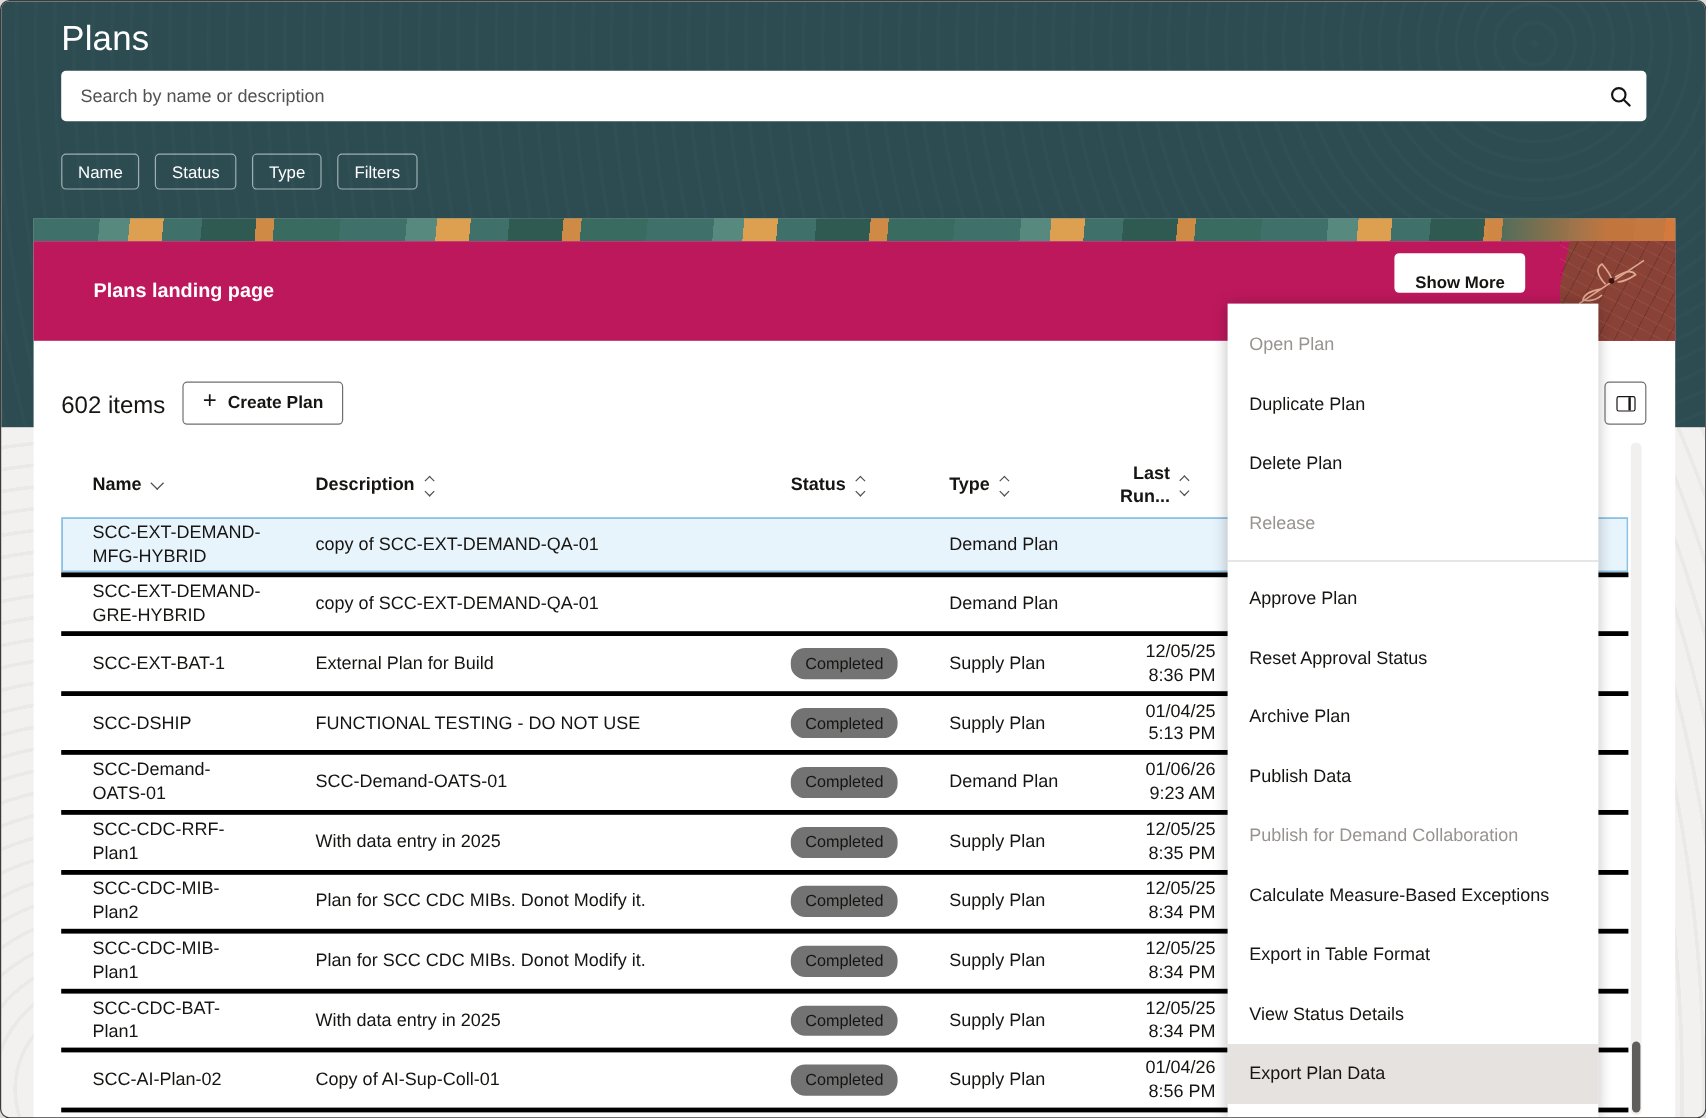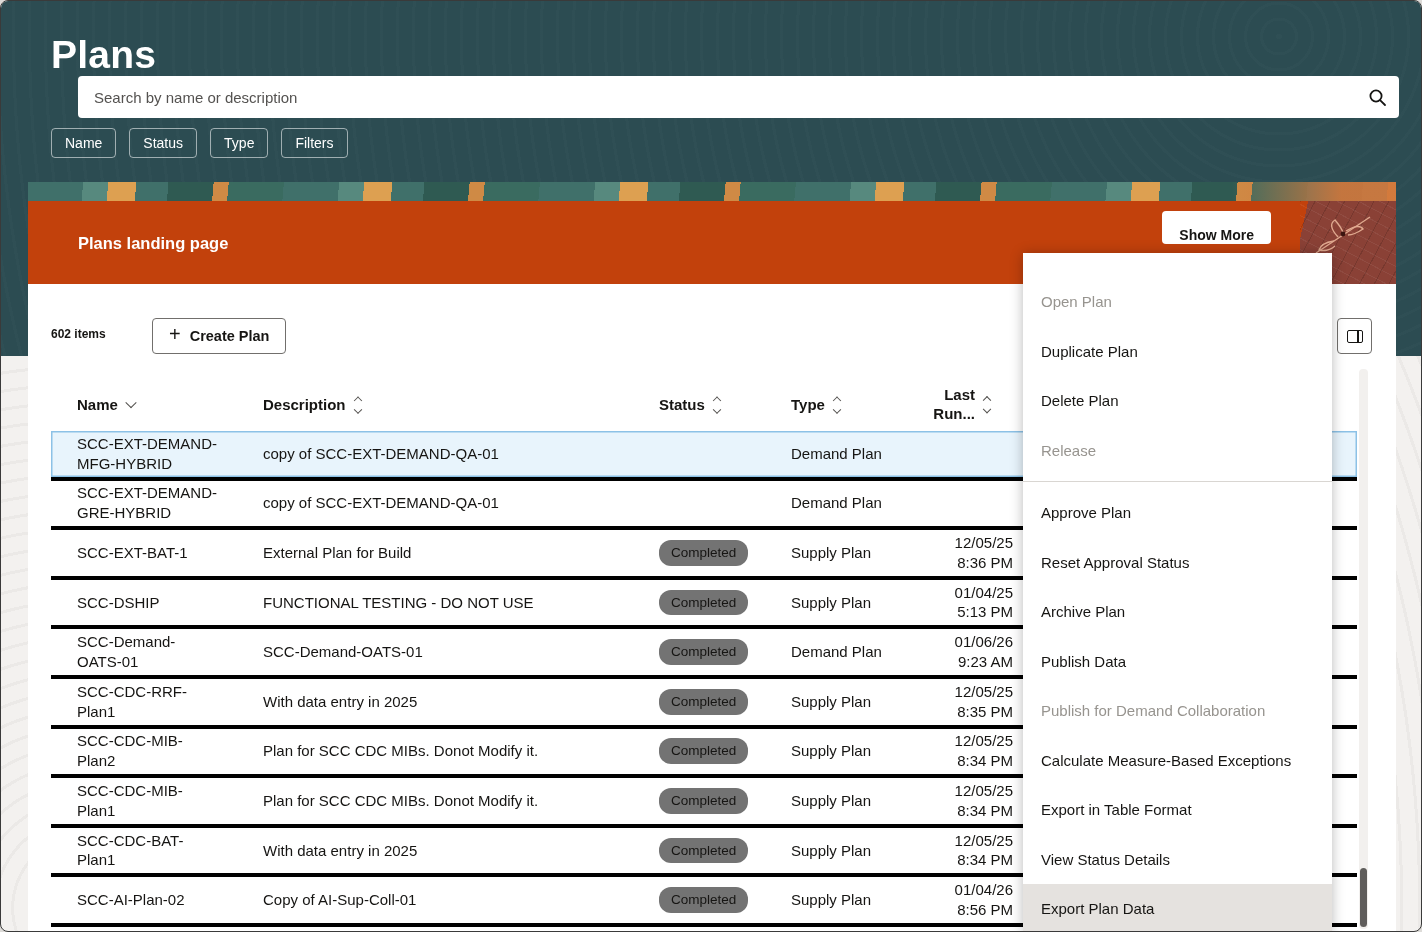--- a/index.html
+++ b/index.html
@@ -5,53 +5,53 @@
   html,body{margin:0;padding:0;background:#dddbd8;}
   #app{position:relative;width:1422px;height:932px;overflow:hidden;background:#f3f1ef;
        font-family:"Liberation Sans",sans-serif;border:1px solid #3a3a3a;border-radius:8px;box-sizing:border-box;}
   #app::after{content:"";position:absolute;left:0;top:355px;right:0;bottom:0;z-index:0;
        background:repeating-radial-gradient(circle at 6% 96%, rgba(110,105,100,0.06) 0 3px, transparent 3px 18px);}
 
   
   .topbar{position:absolute;top:0;left:0;right:0;height:355px;background:#2c4c52;z-index:0;}
   .topbar::before{content:"";position:absolute;inset:0;
        background:repeating-radial-gradient(circle at 90% 10%, rgba(255,255,255,0.015) 0 3px, transparent 3px 16px);}
-  .page-title{position:absolute;left:50px;top:32px;margin:0;font-size:39px;font-weight:700;color:#fff;letter-spacing:.2px;}
-  .searchbar{position:absolute;left:50px;top:75px;width:1321px;height:42px;background:#fff;border-radius:4px;
-       display:flex;align-items:center;box-sizing:border-box;margin-left:27px;}
+  .page-title{position:absolute;left:50px;top:16px;margin:0;font-size:29px;font-weight:400;color:#fff;letter-spacing:.2px;}
+  .searchbar{position:absolute;left:50px;top:58px;width:1321px;height:42px;background:#fff;border-radius:4px;
+       display:flex;align-items:center;box-sizing:border-box;}
   .searchbar input{flex:1;height:100%;border:none;outline:none;background:transparent;padding:0 16px;
        font-size:15px;color:#161513;font-family:inherit;}
   .searchbar input::placeholder{color:#545250;}
   .search-icon{width:44px;display:flex;align-items:center;justify-content:center;cursor:pointer;}
   .chips{position:absolute;left:50px;top:127px;display:flex;gap:13px;}
   .chip{background:transparent;border:1px solid rgba(255,255,255,0.55);color:#fff;font-size:14px;
        padding:6px 13px;border-radius:4px;font-family:inherit;cursor:pointer;}
 
   
   .card{position:absolute;left:27px;top:181px;width:1368px;bottom:0;background:#fff;z-index:1;}
   .pattern{height:19px;background-color:#40706a;
     background-image:
       linear-gradient(90deg, rgba(0,0,0,0) 0 88%, rgba(210,118,58,0.9) 96% 100%),
       repeating-linear-gradient(95deg,
         #40706a 0 55px,#57897e 55px 80px,#dda051 80px 108px,
         #40706a 108px 140px,#2f5a52 140px 185px,#cf8a45 185px 200px,#3a6b60 200px 255px);}
-  .banner{position:relative;height:83px;background:#c2410c;}
+  .banner{position:relative;height:83px;background:#be185d;}
   .banner-title{position:absolute;left:50px;top:50%;transform:translateY(-50%);color:#fff;font-size:16.5px;font-weight:700;}
   .show-more{position:absolute;right:125px;top:10px;height:33px;padding:16px 17px;background:#fff;color:#161513;
        border:none;border-radius:4px;font-size:14px;font-weight:600;font-family:inherit;cursor:pointer;}
   .banner-art{position:absolute;right:0;top:0;width:96px;height:100%;overflow:hidden;
     background:
       repeating-linear-gradient(118deg, rgba(0,0,0,0.14) 0 1px, transparent 1px 13px),
       repeating-linear-gradient(28deg, rgba(255,255,255,0.06) 0 1px, transparent 1px 10px),
       linear-gradient(102deg, rgba(0,0,0,0) 0 8px, #8a4136 8px);}
   .banner-art svg{position:absolute;left:8px;top:6px;}
 
   
   .content{position:absolute;top:102px;left:0;right:0;bottom:0;}
-  .items-count{position:absolute;left:23px;top:43px;font-size:12px;font-weight:700;color:#161513;}
+  .items-count{position:absolute;left:23px;top:43px;font-size:20px;font-weight:400;color:#161513;}
   .create-plan{position:absolute;left:124px;top:34px;height:36px;display:flex;align-items:center;gap:9px;
        padding:0 16px;background:#fff;border:1px solid #716f6c;border-radius:4px;font-size:14.5px;font-weight:600;
        color:#161513;font-family:inherit;cursor:pointer;}
   .plus-icon{font-size:20px;font-weight:400;margin-top:-3px;}
   .panel-btn{position:absolute;left:1309px;top:34px;width:35px;height:36px;background:#fff;border:1px solid #716f6c;
        border-radius:4px;display:flex;align-items:center;justify-content:center;cursor:pointer;}
   .panel-icon{width:16px;height:13px;border:1.5px solid #161513;border-radius:2px;position:relative;box-sizing:border-box;}
   .panel-icon::after{content:"";position:absolute;top:0;bottom:0;right:3px;width:1.5px;background:#161513;}
 
   
@@ -76,21 +76,21 @@
   .col4{left:878px;width:84px;text-align:right;}
   .th.col4{width:86px;}
   .pill{display:inline-block;background:#737373;color:#161513;font-size:13.5px;padding:4px 12px;border-radius:12px;}
 
   
   .vscroll{position:absolute;right:28px;top:187px;bottom:2px;width:9px;background:#f2f0ee;border-radius:4px;z-index:5;cursor:pointer;}
   .vthumb{position:absolute;left:1px;width:7px;height:59px;bottom:2px;background:#5f5d5b;border-radius:4px;cursor:grab;}
 
   
   .menu{position:absolute;left:1022px;top:252px;width:309px;bottom:0;background:#fff;z-index:30;
-       box-shadow:0 1px 12px rgba(0,0,0,0.28);padding-top:24px;box-sizing:border-box;}
+       box-shadow:0 1px 12px rgba(0,0,0,0.28);padding-top:10px;box-sizing:border-box;}
   .menu-item{height:49.5px;display:flex;align-items:center;padding:0 18px;font-size:15px;color:#161513;cursor:pointer;}
   .menu-item.disabled{color:#97948f;cursor:default;}
   .menu-item.highlighted{background:#e5e2df;}
   .menu-sep{height:1px;background:#d9d6d2;margin:6px 0;}
 </style>
 </head>
 <body>
 
 <div id="app">
 

